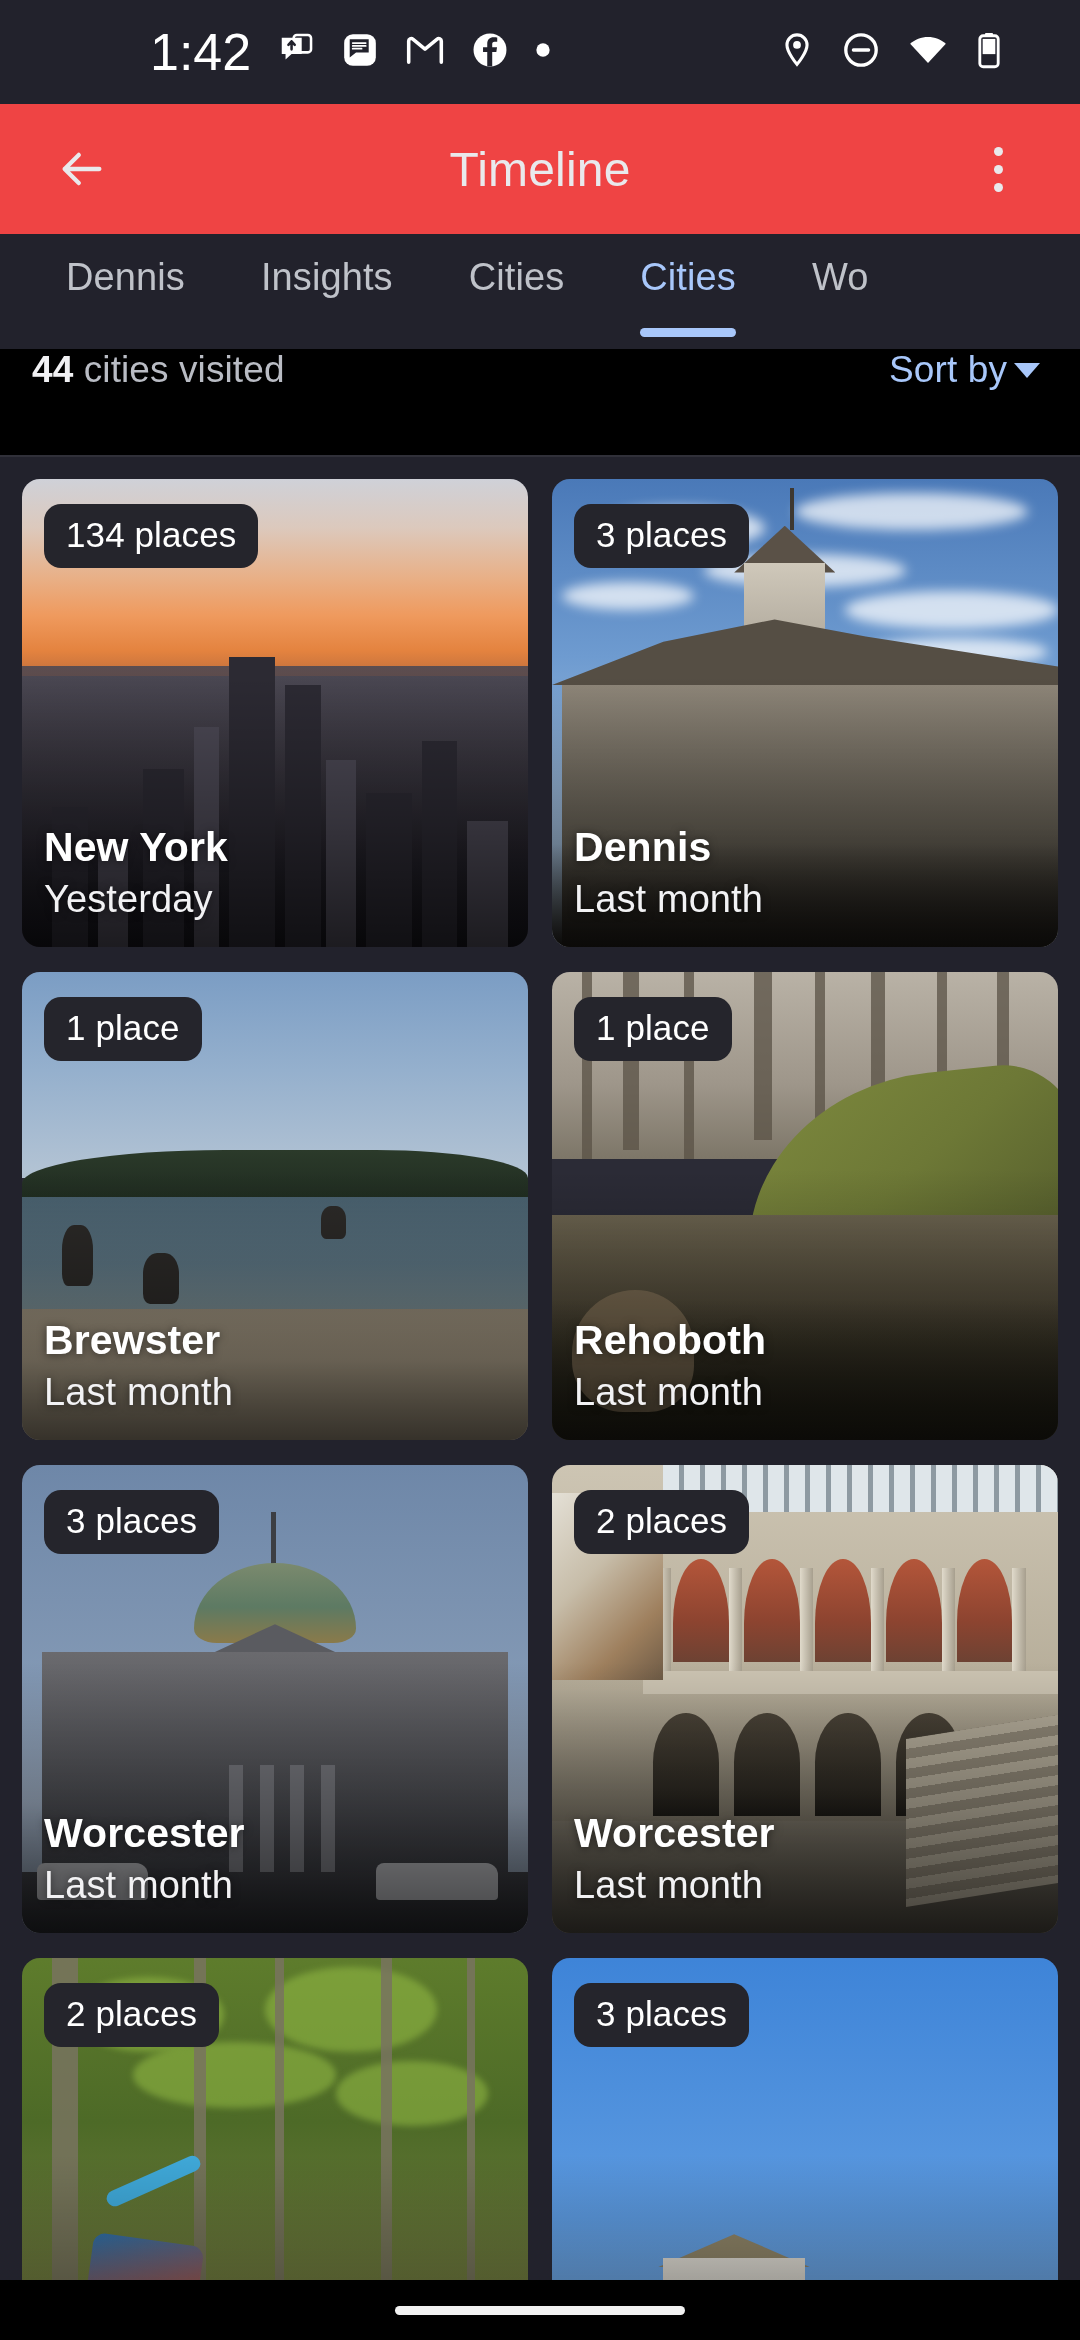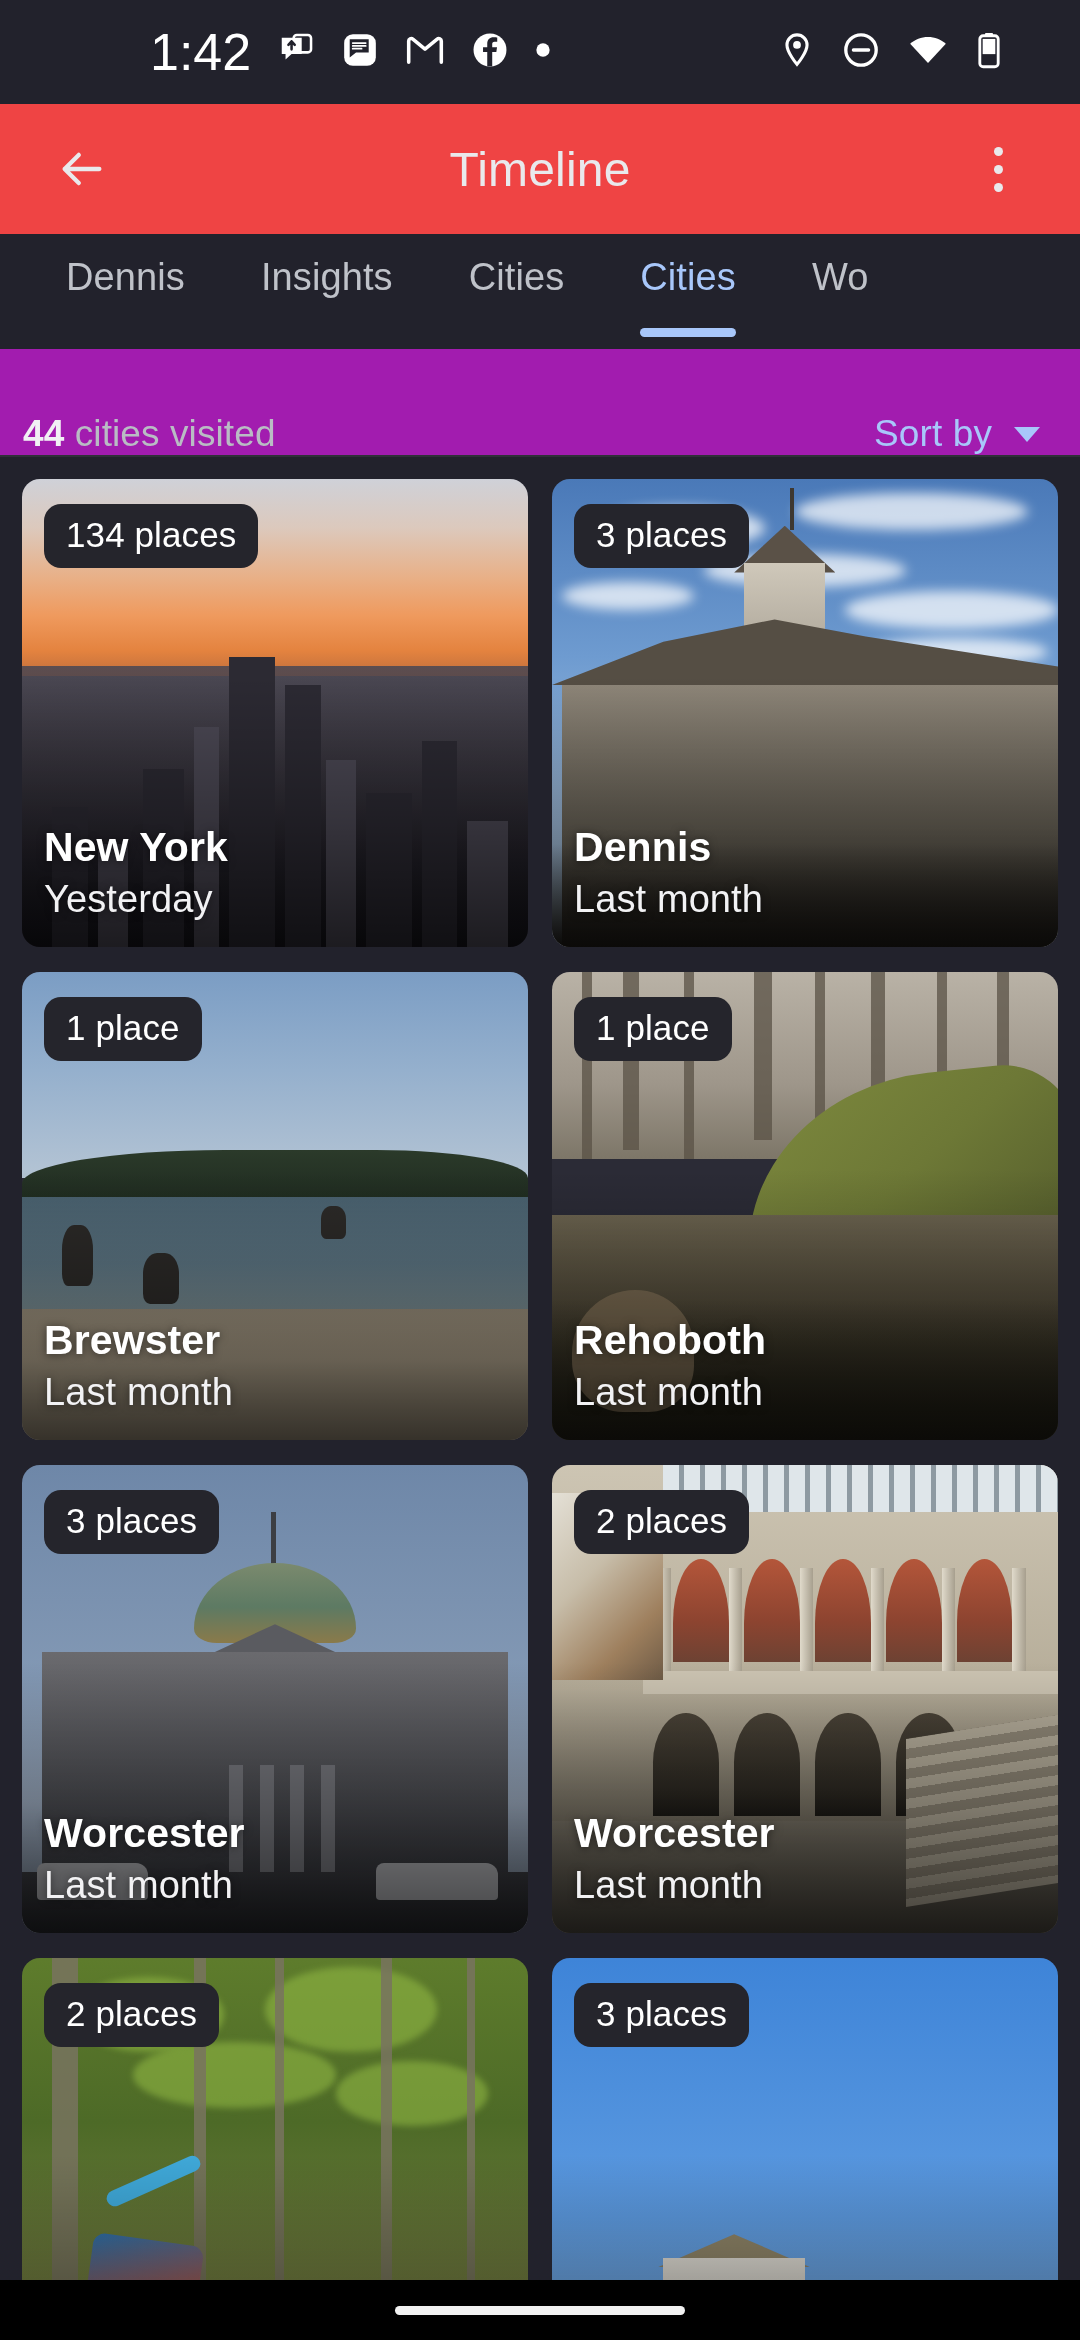--- a/index.html
+++ b/index.html
@@ -95,32 +95,32 @@
     content:"";
     position:absolute;
     left:38px; right:38px; bottom:12px;
     height:9px; border-radius:5px;
     background:#a8c7fa;
   }
 
   
   .summary-row {
     height:108px;
-    display:flex; align-items:flex-end;
-    padding:0 40px 0 23px;
-    background:#a21caf;
+    display:flex; align-items:flex-start;
+    padding:0 40px 0 32px;
+    background:#000000;
     border-bottom:2px solid #303039;
   }
   .count-text {
     font-size:37px; color:#b9bcc4; letter-spacing:0.1px;
   }
   .count-text b { color:#f1f1f4; font-weight:700; }
   .sort-wrap {
     margin-left:auto;
-    display:flex; align-items:center; gap:22px;
+    display:flex; align-items:center; gap:7px;
   }
   .sort-label {
     color:#a8c7fa; font-size:37px; letter-spacing:0.1px;
   }
   .caret {
     width:0; height:0;
     border-left:13px solid transparent;
     border-right:13px solid transparent;
     border-top:15px solid #a8c7fa;
   }

